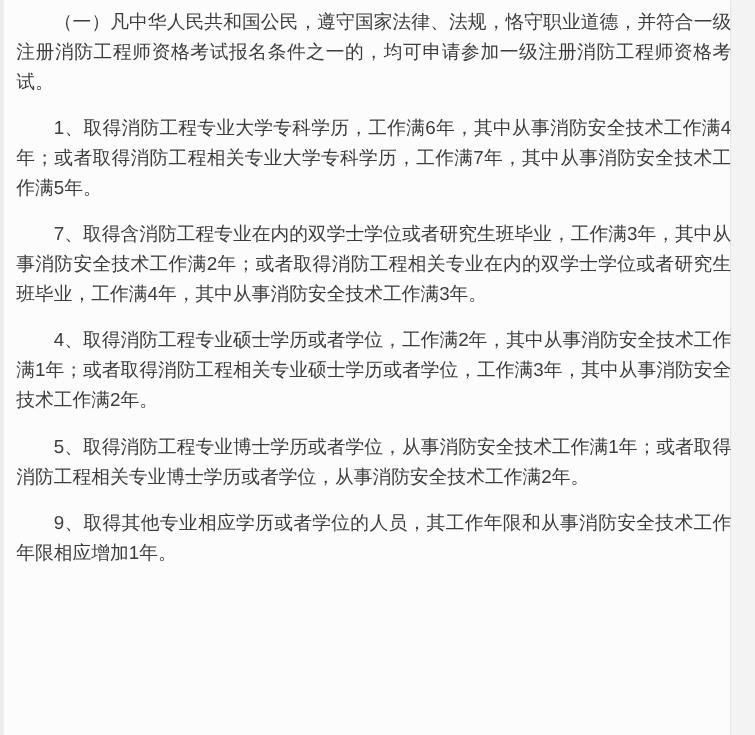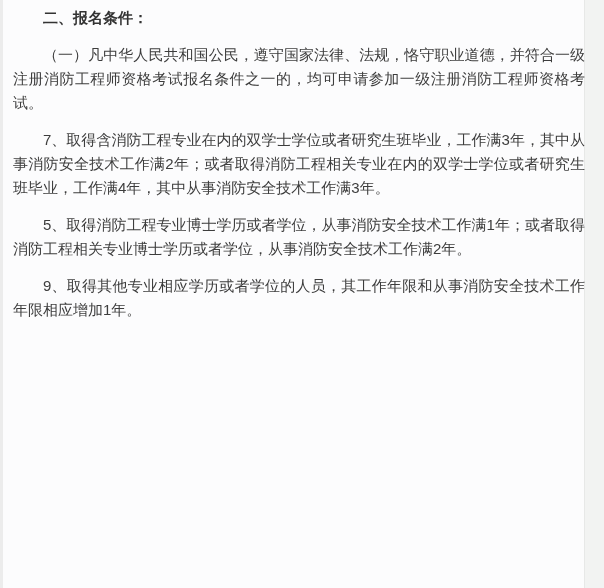--- a/index.html
+++ b/index.html
@@ -53,19 +53,20 @@
       margin: 0 0 13px 0;
       text-indent: 2em;
     }
   </style>
 </head>
 <body>
 
 <div class="page">
   <div class="right-edge-band"></div>
   <div class="content">
-    <h1 class="heading">二、报名条件：</h1>
     <p class="para">（一）凡中华人民共和国公民，遵守国家法律、法规，恪守职业道德，并符合一级注册消防工程师资格考试报名条件之一的，均可申请参加一级注册消防工程师资格考试。</p>
+    <p class="para">1、取得消防工程专业大学专科学历，工作满6年，其中从事消防安全技术工作满4年；或者取得消防工程相关专业大学专科学历，工作满7年，其中从事消防安全技术工作满5年。</p>
     <p class="para">7、取得含消防工程专业在内的双学士学位或者研究生班毕业，工作满3年，其中从事消防安全技术工作满2年；或者取得消防工程相关专业在内的双学士学位或者研究生班毕业，工作满4年，其中从事消防安全技术工作满3年。</p>
+    <p class="para">4、取得消防工程专业硕士学历或者学位，工作满2年，其中从事消防安全技术工作满1年；或者取得消防工程相关专业硕士学历或者学位，工作满3年，其中从事消防安全技术工作满2年。</p>
     <p class="para">5、取得消防工程专业博士学历或者学位，从事消防安全技术工作满1年；或者取得消防工程相关专业博士学历或者学位，从事消防安全技术工作满2年。</p>
     <p class="para">9、取得其他专业相应学历或者学位的人员，其工作年限和从事消防安全技术工作年限相应增加1年。</p>
   </div>
 </div>
 
 </body></html>

